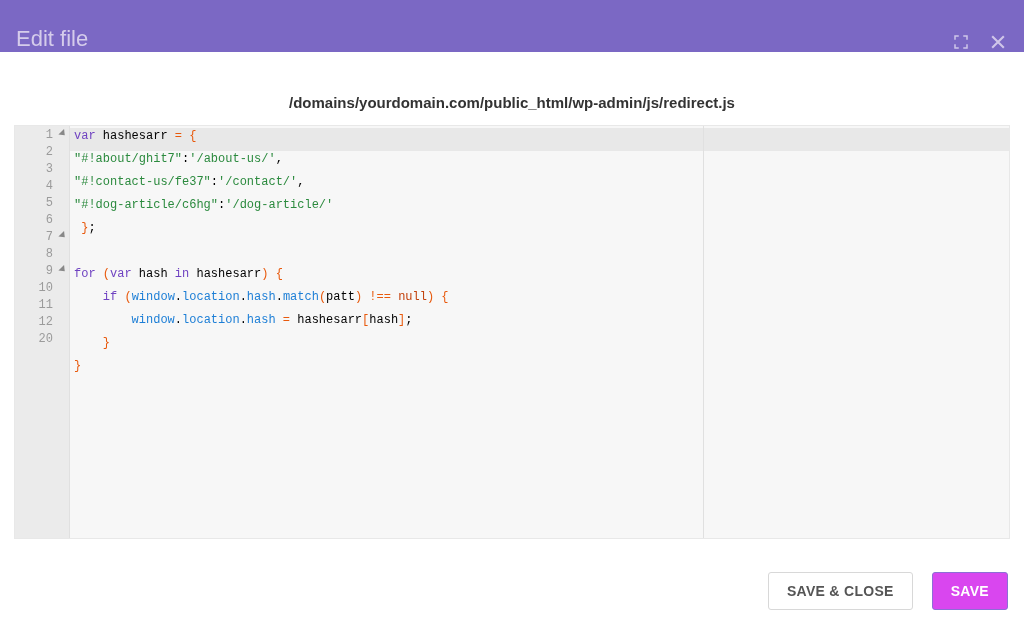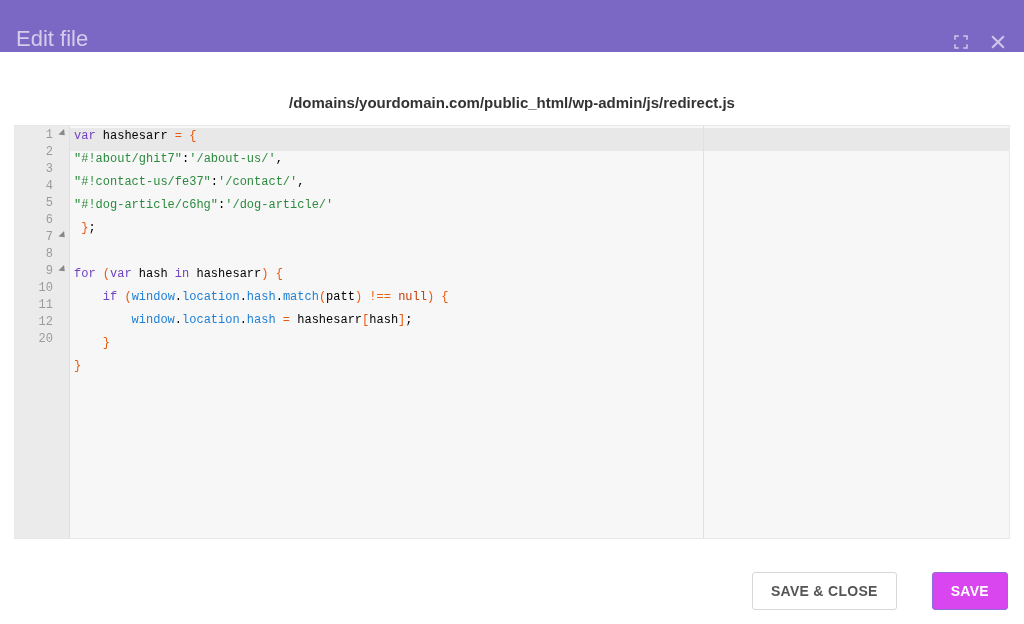--- a/index.html
+++ b/index.html
@@ -88,21 +88,21 @@
     background: #e0e0e0;
     left: 688px;
     z-index: 2;
   }
 
   .footer {
     position: absolute;
     bottom: 14px;
     right: 16px;
     display: flex;
-    gap: 26px;
+    gap: 10px;
   }
   .btn {
     height: 38px;
     padding: 0 18px;
     font-size: 14px;
     font-weight: 700;
     letter-spacing: 0.3px;
     border-radius: 3px;
     cursor: pointer;
     display: flex;

